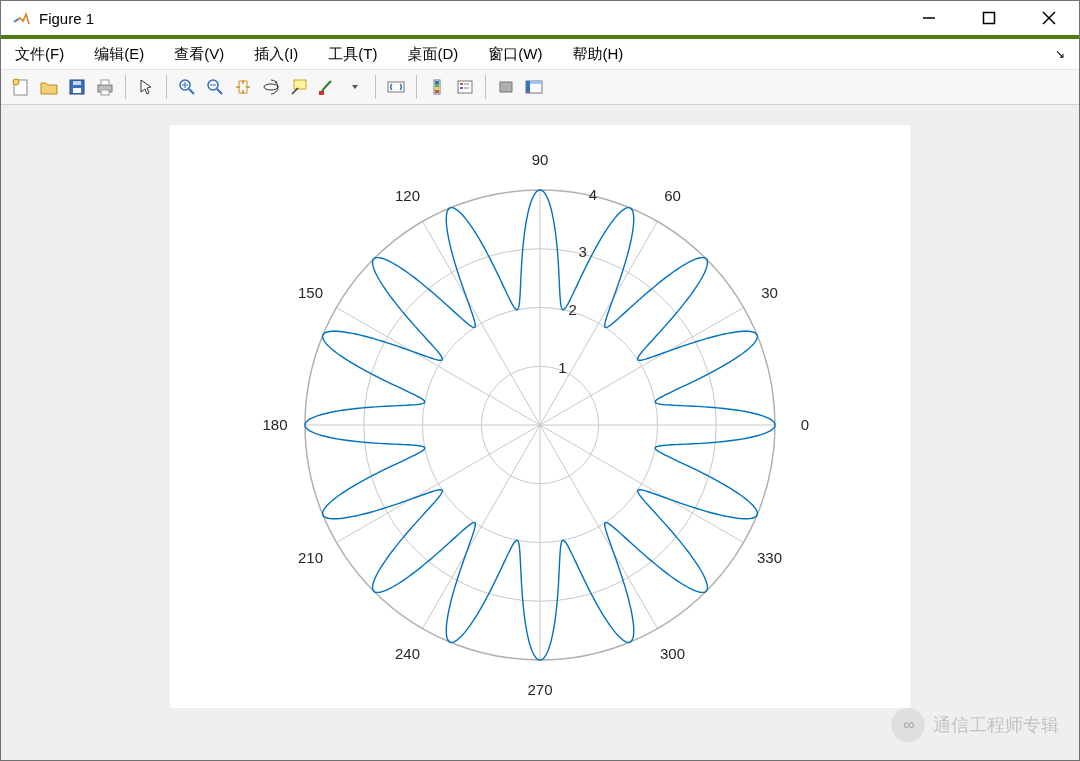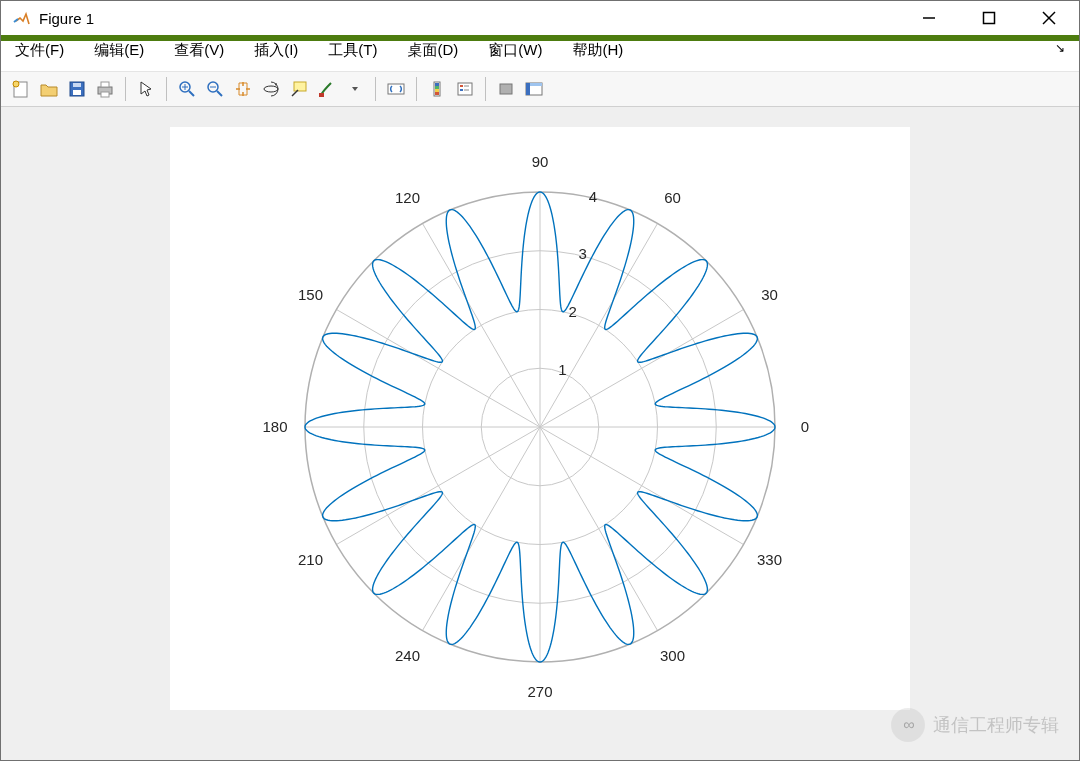--- a/index.html
+++ b/index.html
@@ -1,22 +1,22 @@
 <!DOCTYPE html>
 <html><head>
 <meta charset="utf-8">
 <style>
 html,body{margin:0;padding:0;font-family:"Microsoft YaHei","SimSun",sans-serif;font-size:14px;background:#fff;color:#000}
 .window{width:1080px;height:761px;position:relative;border:1px solid #707070;box-sizing:border-box;display:flex;flex-direction:column;overflow:hidden}
-.titlebar{height:34px;background:#fff;display:flex;align-items:center;border-bottom:6px solid #4d7c0f}
+.titlebar{height:34px;background:#fff;display:flex;align-items:center;border-bottom:4px solid #4d7c0f}
 .titlebar .icon{width:18px;height:18px;margin:0 8px 0 12px;display:flex;align-items:center;justify-content:center}
 .title-text{font-size:15px;color:#000}
 .win-controls{margin-left:auto;display:flex}
 .win-btn{width:60px;height:34px;display:flex;align-items:center;justify-content:center;cursor:pointer}
-.menubar{height:30px;background:#fff;display:flex;align-items:flex-start;padding:0 14px;gap:30px;border-bottom:1px solid #e5e5e5}
+.menubar{height:30px;background:#fff;display:flex;align-items:center;padding:0 14px;gap:30px;border-bottom:1px solid #e5e5e5}
 .menu-item{font-size:15px;cursor:pointer;color:#000}
 .menu-arrow{margin-left:auto;font-size:12px}
 .toolbar{height:34px;background:#f7f7f7;display:flex;align-items:center;padding:0 6px;border-bottom:1px solid #d0d0d0}
 .tb-btn{width:28px;height:28px;display:flex;align-items:center;justify-content:center;cursor:pointer;border-radius:2px}
 .tb-sep{width:1px;height:24px;background:#c0c0c0;margin:0 6px}
 .figure-area{flex:1;background:#efefef;padding:20px;display:flex;align-items:flex-start;justify-content:center;position:relative}
 .canvas{background:#fff;padding:10px}
 .watermark{position:absolute;right:20px;bottom:18px;display:flex;align-items:center;gap:8px;color:#b5b5b5;font-size:18px;opacity:0.75}
 .wm-logo{width:34px;height:34px;border-radius:50%;background:rgba(180,180,180,0.35);display:flex;align-items:center;justify-content:center;font-size:16px;color:rgba(90,90,90,0.6);letter-spacing:-2px}
 .polar-text{font-size:15px;fill:#262626}

